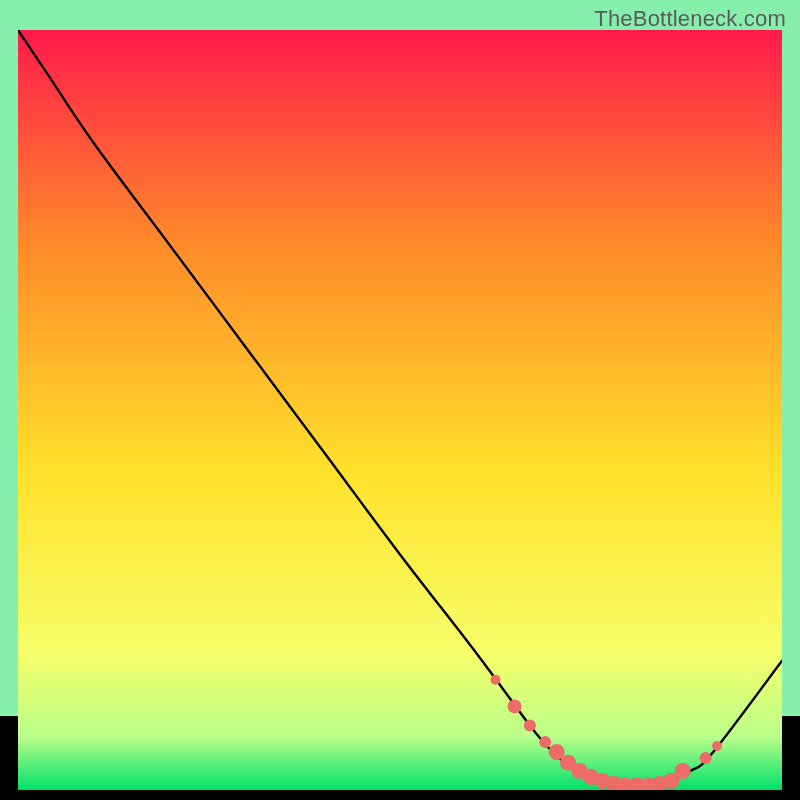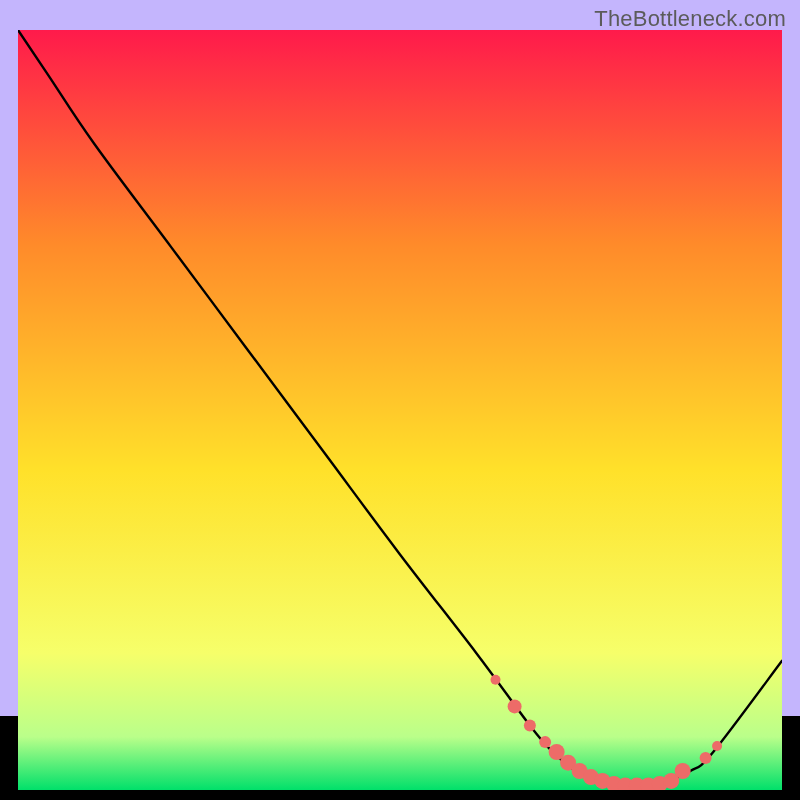--- a/index.html
+++ b/index.html
@@ -1,21 +1,21 @@
 <!DOCTYPE html>
 <html><head>
 <meta charset="utf-8">
 <style>
   * { margin: 0; padding: 0; box-sizing: border-box; }
   html, body { width: 800px; height: 800px; background: #000; overflow: hidden; }
   .frame {
     position: relative;
     width: 800px;
     height: 716px;
-    background: #c4b5fd;
+    background: #86efac;
   }
   .watermark {
     position: absolute;
     top: 6px;
     right: 14px;
     font-family: Arial, Helvetica, sans-serif;
     font-size: 22px;
     color: #5b5b5b;
     font-weight: 500;
     letter-spacing: 0.2px;

